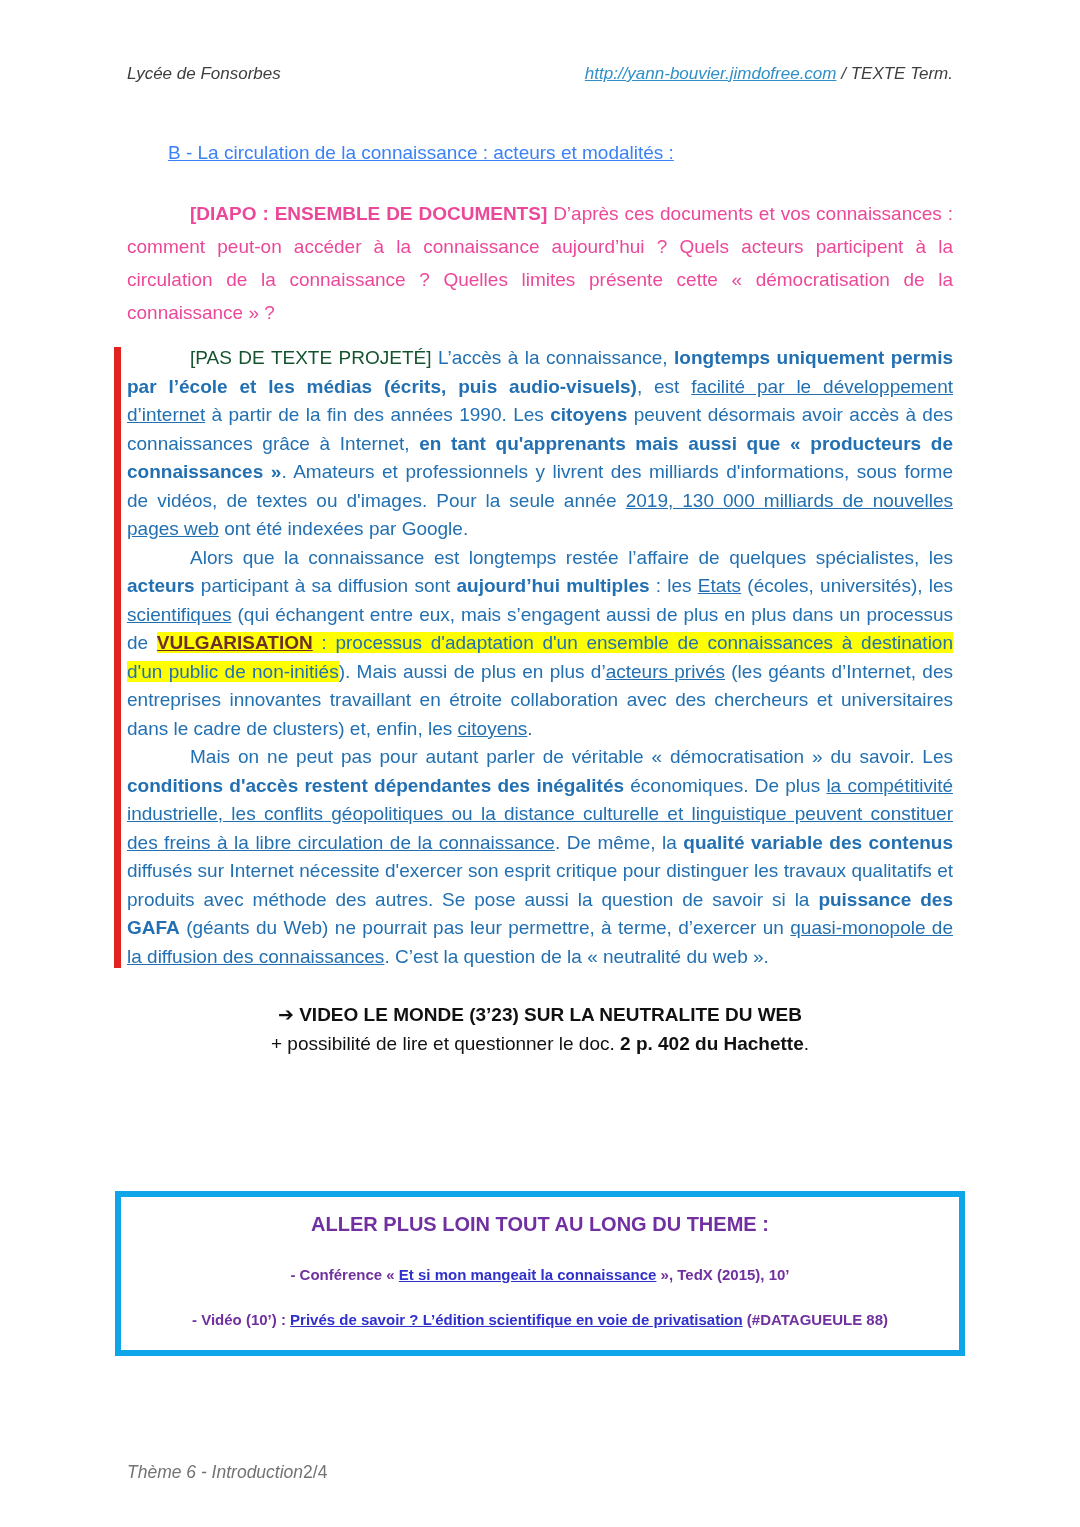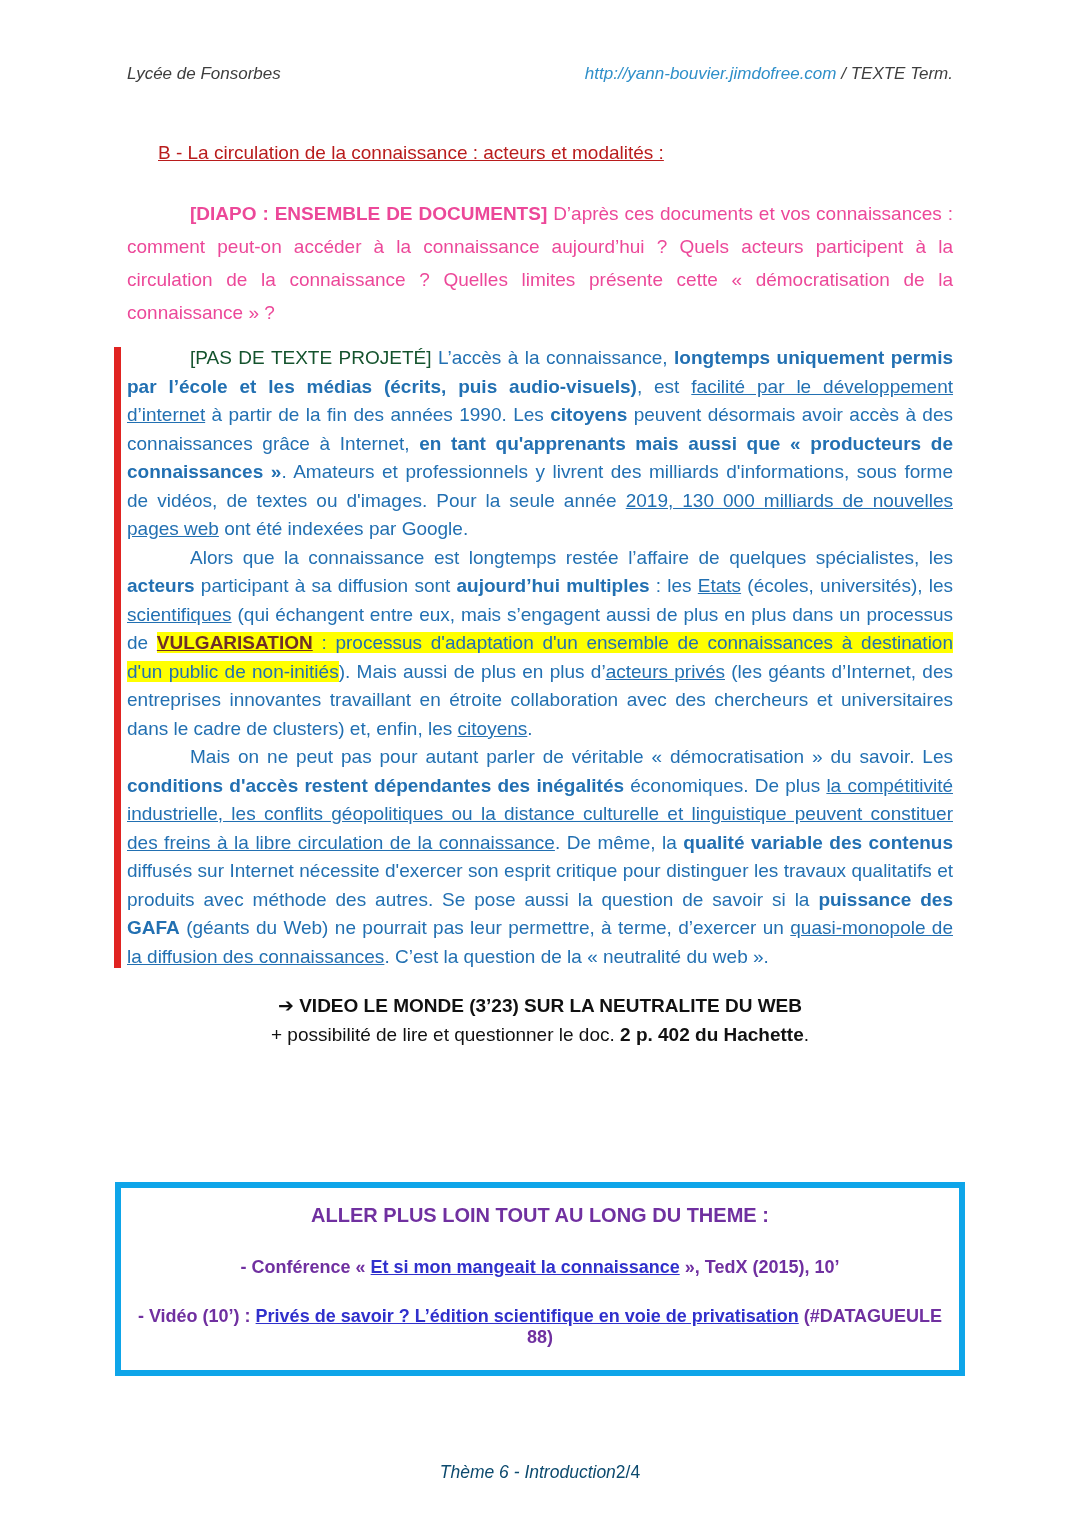--- a/index.html
+++ b/index.html
@@ -7,47 +7,47 @@
   body{
     width:1080px;height:1527px;
     font-family:"Liberation Sans","DejaVu Sans",sans-serif;
     color:#1c1c1c;
     -webkit-font-smoothing:antialiased;
   }
   .page{position:relative;width:1080px;height:1527px;padding:64px 127px 0;overflow:hidden;background:#fff;}
 
   .header{display:flex;justify-content:space-between;align-items:baseline;font-size:17px;font-style:italic;color:#3e3e3e;}
   .hdr-right{white-space:nowrap;}
-  .hdr-link{color:var(--header_link,#2e8fc9);cursor:pointer;}
+  .hdr-link{color:var(--header_link,#2e8fc9);text-decoration:underline;cursor:pointer;}
 
-  .title{margin-top:58px;margin-left:31px;font-size:19px;color:#b91c1c;text-decoration:underline;}
+  .title{margin-top:58px;margin-left:41px;font-size:19px;color:#3b82f6;text-decoration:underline;}
 
   .intro{margin-top:33px;font-size:19px;line-height:33px;text-align:justify;text-indent:63px;color:#ec4899;}
 
   .lesson{position:relative;margin-top:15px;font-size:19px;line-height:28.5px;color:var(--accent_blue,#2270b2);text-align:justify;}
   .lesson p{text-indent:63px;}
   .redbar{position:absolute;left:-13px;top:3px;bottom:3px;width:7px;background:var(--red_bar,#e02321);}
 
   .b{font-weight:bold;}
   .u{text-decoration:underline;}
   .hl{background:var(--highlight,#ffff00);}
   .gray{color:#14532d;}
   .maroon{color:var(--key_term,#6f2f28);}
   .purple{color:var(--purple,#7030a0);}
   .link{color:var(--link_blue,#3030cc);cursor:pointer;}
 
-  .video{margin-top:23px;text-align:center;font-size:19px;color:#111;}
+  .video{margin-top:32px;text-align:center;font-size:19px;color:#111;}
   .video .line1{font-weight:bold;margin-bottom:7px;}
 
   .box{margin:136px -12px 0;border:6px solid #0ea5e9;padding:16px 14px 22px;background:#fff;}
   .box-title{text-align:center;font-size:20px;font-weight:bold;color:var(--purple,#7030a0);}
-  .box-line{text-align:center;font-size:18px;margin-top:30px;}
+  .box-line{text-align:center;font-size:15px;margin-top:30px;}
   .box-line.line2{margin-top:28px;}
 
-  .footer{position:absolute;left:127px;right:127px;bottom:44px;display:flex;justify-content:center;font-size:17.5px;color:#0c4a6e;margin-top:28px;}
+  .footer{position:absolute;left:127px;right:127px;bottom:44px;display:flex;justify-content:flex-start;font-size:17.5px;color:#737373;margin-top:28px;}
   .footer .left{font-style:italic;}
 </style>
 </head>
 <body>
 
 <div class="page">
 
   <div class="header">
     <span class="left">Lycée de Fonsorbes</span>
     <span class="hdr-right"><a class="hdr-link">http://yann-bouvier.jimdofree.com</a><span> / TEXTE Term.</span></span>

